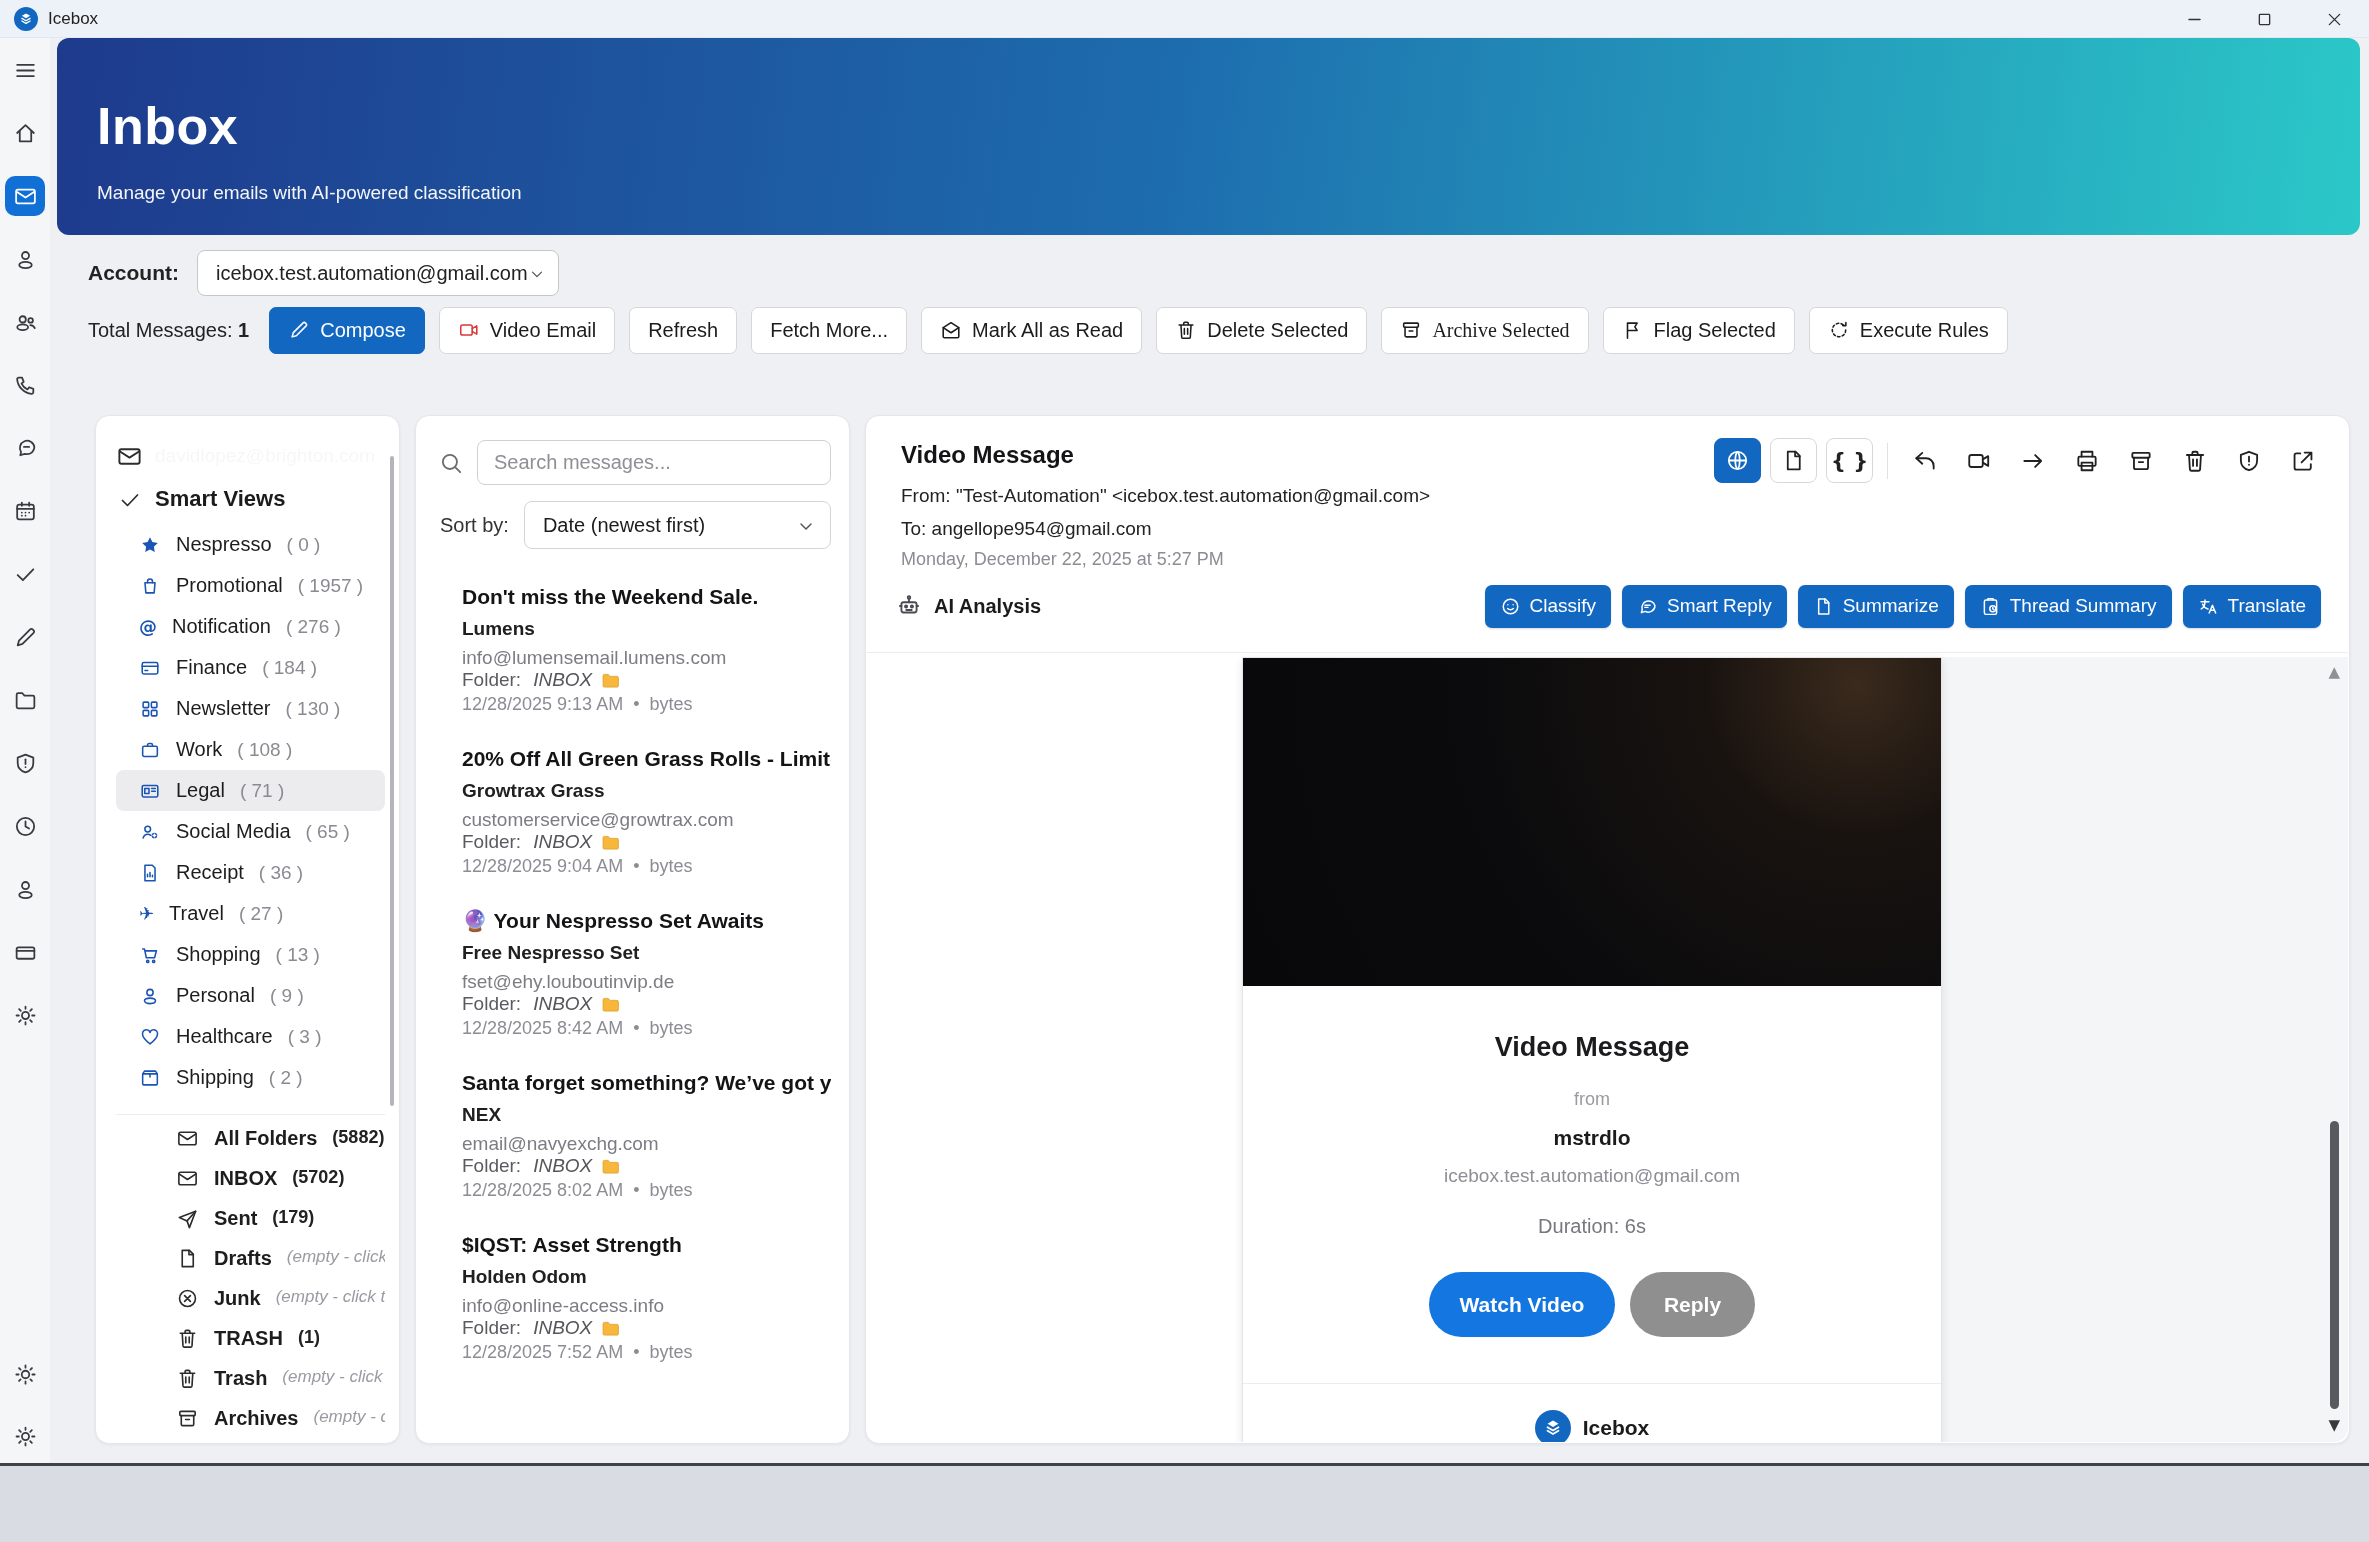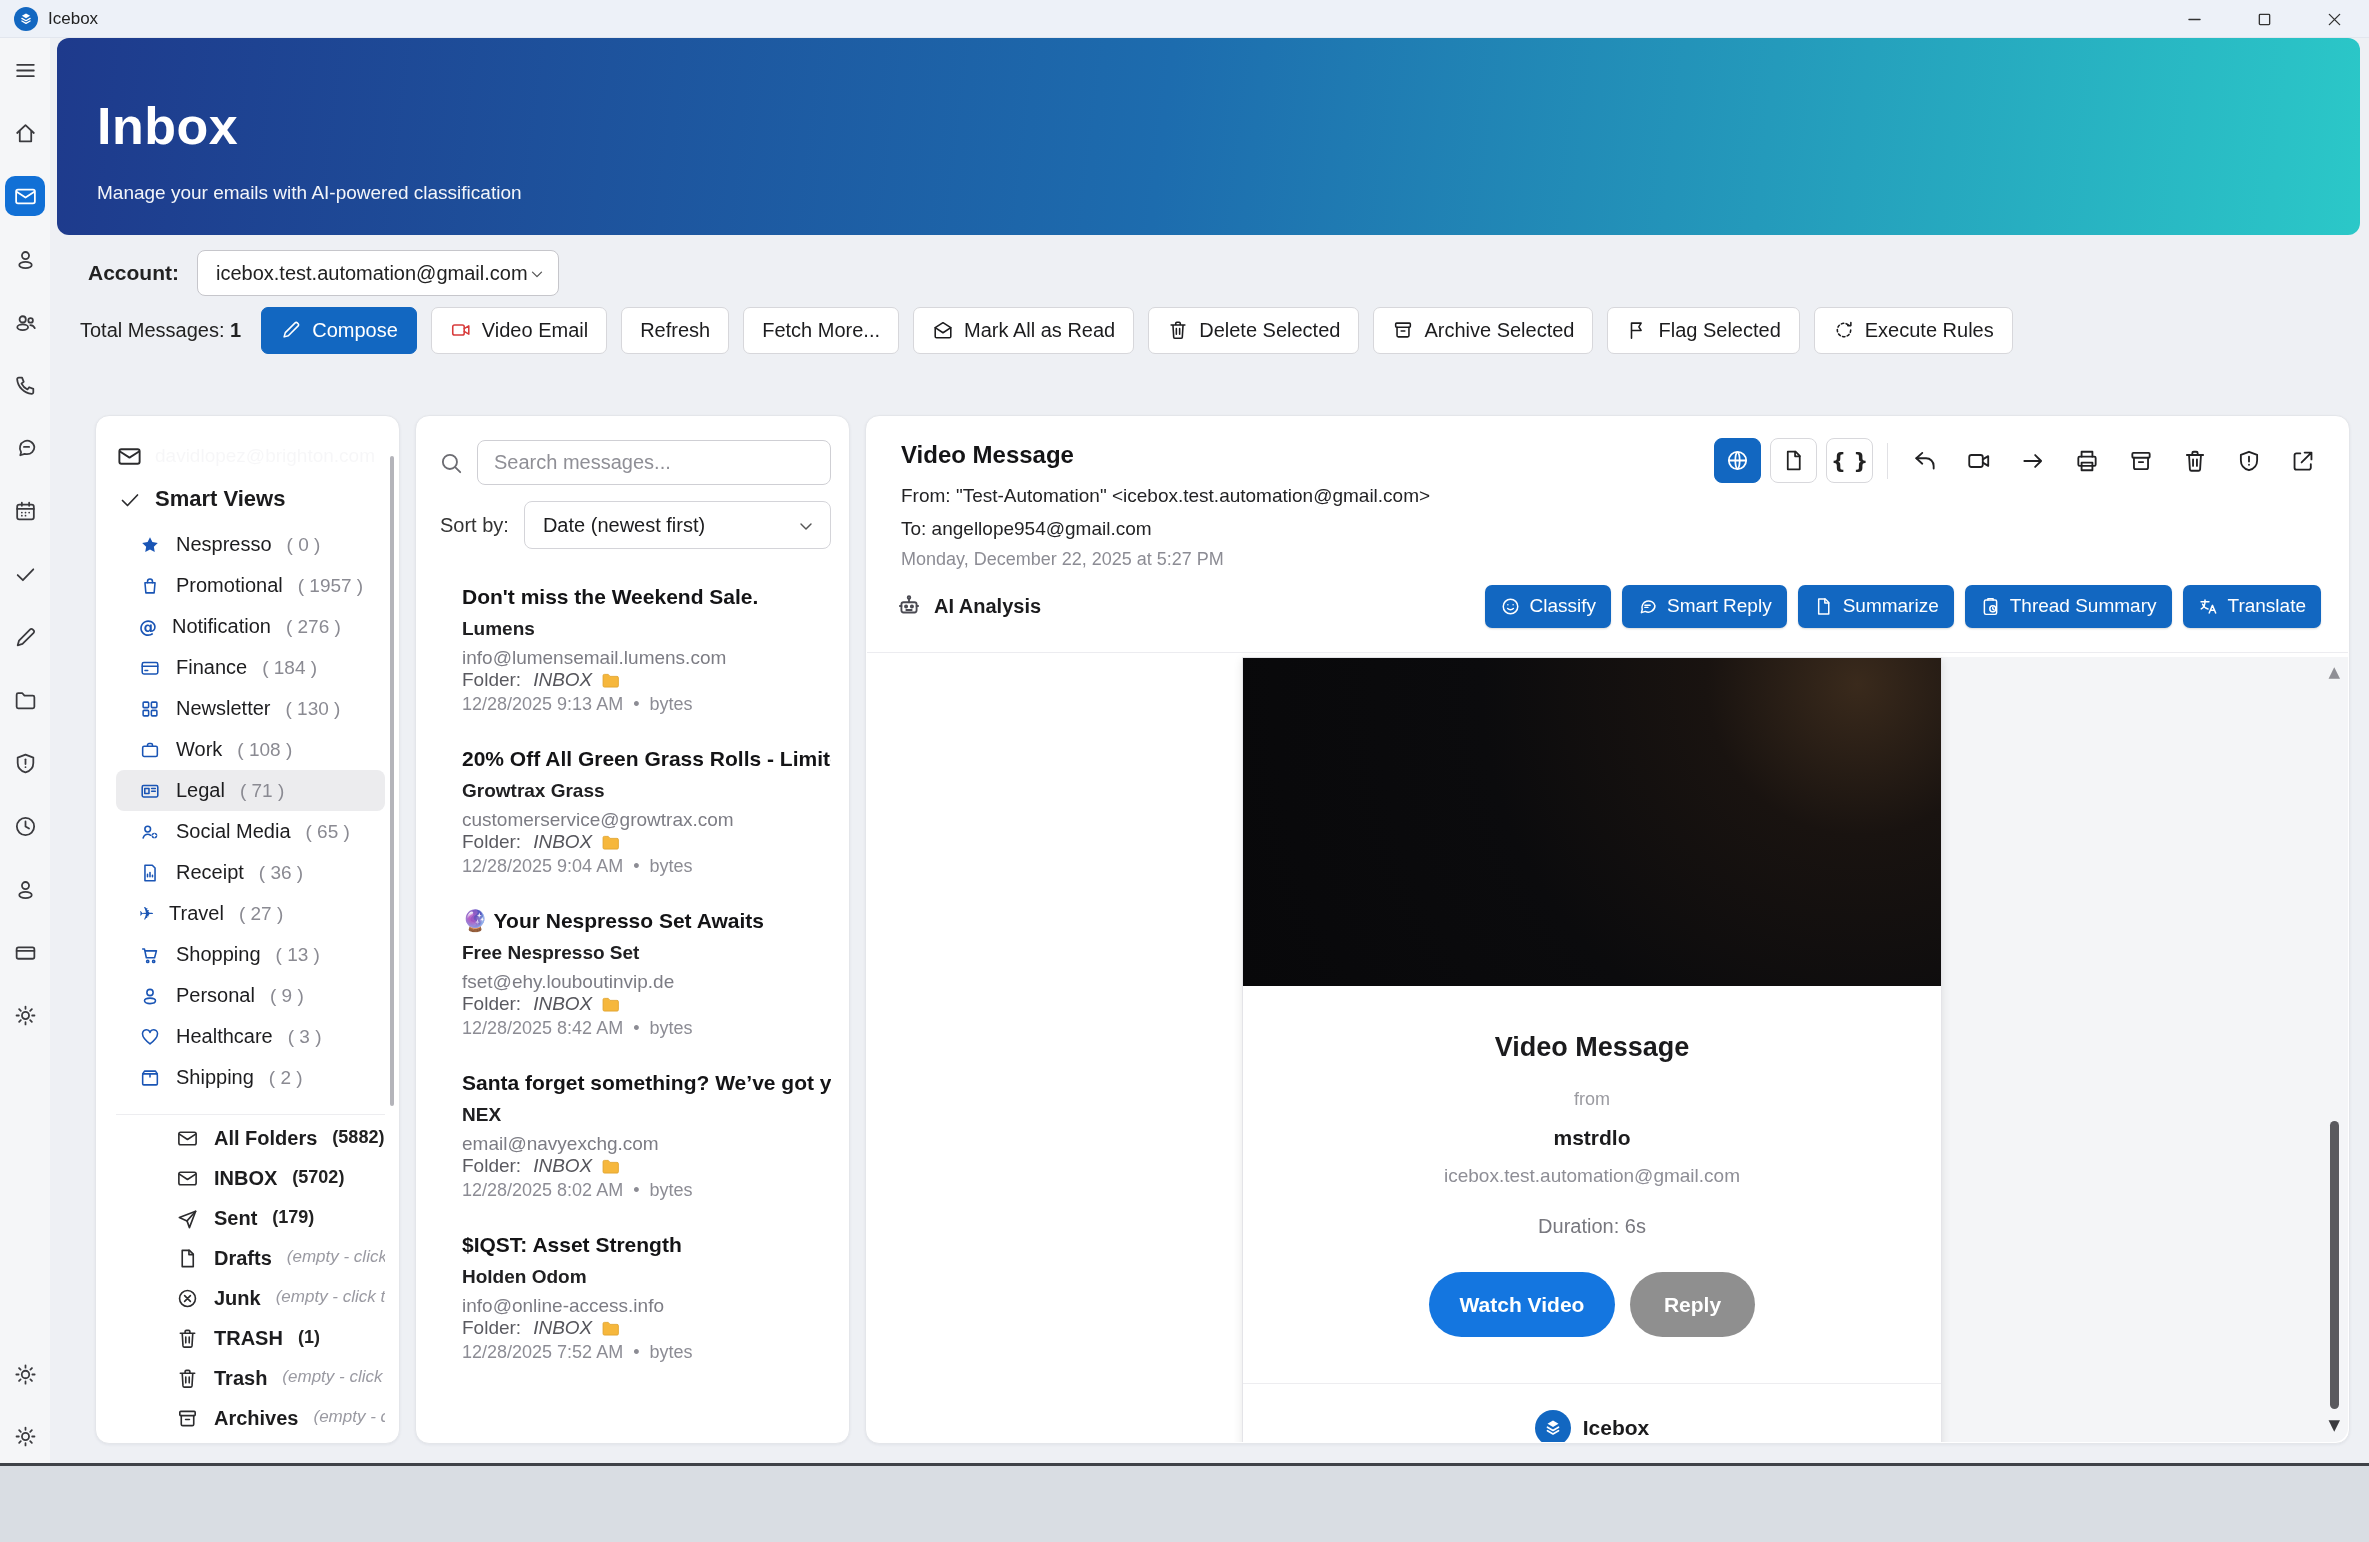--- a/index.html
+++ b/index.html
@@ -33,21 +33,21 @@
         color:#fff;padding:58px 0 0 40px;}
   .hero h1{margin:0;font-size:52px;font-weight:bold;letter-spacing:.5px;}
   .hero p{margin:26px 0 0 0;font-size:19px;opacity:.95;}
 
   
   .account-row{position:absolute;left:88px;top:250px;display:flex;align-items:center;gap:18px;}
   .account-label{font-size:21px;font-weight:bold;color:#222;}
   .account-select{width:362px;height:46px;background:#fff;border:1px solid #c6c6cb;border-radius:8px;
                   display:flex;align-items:center;justify-content:space-between;padding:0 14px 0 18px;
                   font-size:20px;color:#222;cursor:pointer;}
-  .toolbar{position:absolute;left:80px;top:306px;right:20px;height:48px;display:flex;align-items:center;gap:14px;}
+  .toolbar{position:absolute;left:88px;top:306px;right:20px;height:48px;display:flex;align-items:center;gap:14px;}
   .total{font-size:20px;color:#222;margin-right:6px;white-space:nowrap;}
   .total b{font-weight:bold;}
   .tb-btn{height:47px;display:flex;align-items:center;gap:10px;padding:0 18px;background:#fff;
           border:1px solid #d7d7db;border-radius:7px;font-size:20px;color:#1c1c1e;cursor:pointer;white-space:nowrap;}
   .tb-btn.primary{background:var(--accent,#1267c1);border-color:var(--accent,#1267c1);color:#fff;}
 
   
   .panel{position:absolute;top:415px;bottom:22px;background:#fff;border:1px solid #e4e6ea;
          border-radius:14px;box-shadow:0 1px 3px rgba(25,35,60,.06);overflow:hidden;}
   #folders-panel{left:95px;width:305px;}
@@ -327,21 +327,21 @@
           </svg>
           <span>Mark All as Read</span>
         </button>
         <button class="tb-btn" style="font-family:inherit">
           <svg class="ic" width="22" height="22" viewBox="0 0 24 24" fill="none" stroke="currentColor" stroke-width="1.7" stroke-linecap="round" stroke-linejoin="round" style="color:#1c1c1e">
             <path d="M4.5 6.5h15M9.5 6.5V4.8a1.3 1.3 0 011.3-1.3h2.4a1.3 1.3 0 011.3 1.3v1.7M6.5 6.5l.8 13.2a1.5 1.5 0 001.5 1.3h6.4a1.5 1.5 0 001.5-1.3l.8-13.2"></path>
             <path d="M10.2 10.5v6M13.8 10.5v6"></path>
           </svg>
           <span>Delete Selected</span>
         </button>
-        <button class="tb-btn" style="font-family:Liberation Sans, sans-serif">
+        <button class="tb-btn" style="font-family:Liberation Serif, serif">
           <svg class="ic" width="22" height="22" viewBox="0 0 24 24" fill="none" stroke="currentColor" stroke-width="1.7" stroke-linecap="round" stroke-linejoin="round" style="color:#1c1c1e">
             <rect x="4" y="4.5" width="16" height="4.5" rx="1"></rect>
             <path d="M5.5 9v9A1.5 1.5 0 007 19.5h10a1.5 1.5 0 001.5-1.5V9"></path>
             <path d="M10 13h4"></path>
           </svg>
           <span>Archive Selected</span>
         </button>
         <button class="tb-btn" style="font-family:inherit">
           <svg class="ic" width="22" height="22" viewBox="0 0 24 24" fill="none" stroke="currentColor" stroke-width="1.7" stroke-linecap="round" stroke-linejoin="round" style="color:#1c1c1e">
             <path d="M6 21V4.5h10.5L14 8.5l2.5 4H6"></path>

